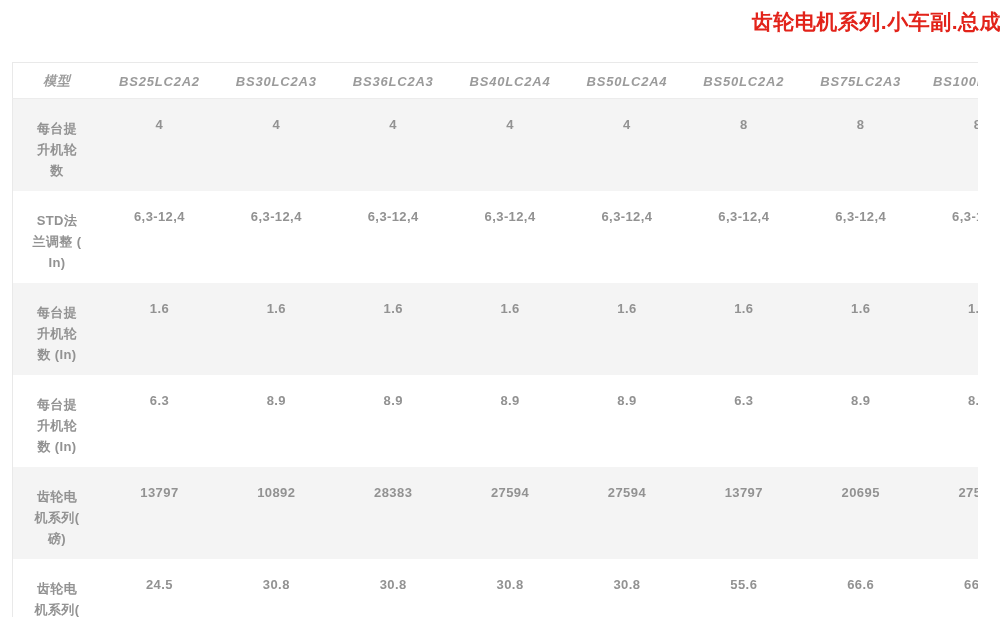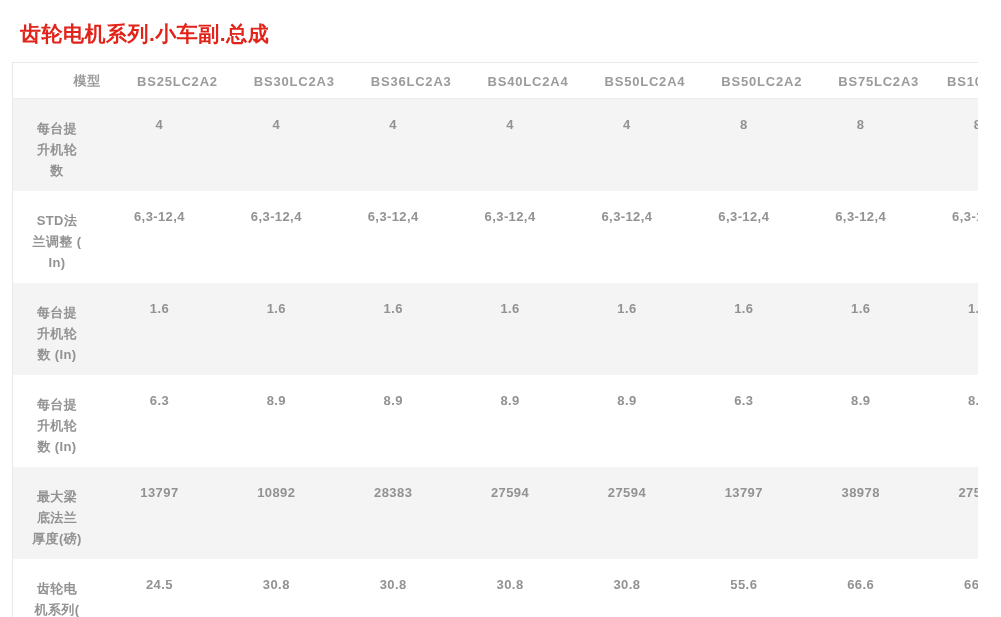--- a/index.html
+++ b/index.html
@@ -9,23 +9,24 @@
     width: 1001px;
     height: 617px;
     overflow: hidden;
     font-family: "Liberation Sans", "DejaVu Sans", sans-serif;
   }
   .page-title {
     color: #e2231a;
     font-size: 21px;
     font-weight: bold;
     letter-spacing: 0.5px;
-    margin: 12px;
+    margin: 0;
     padding: 10px 0 0 8px;
     line-height: 24px;
+    text-align: right;
   }
   .table-clip {
     position: absolute;
     left: 12px;
     top: 62px;
     width: 966px;
     height: 555px;
     overflow: hidden;
   }
   table.spec-table {
@@ -38,25 +39,26 @@
   table.spec-table th:first-child,
   table.spec-table td:first-child {
     width: 88px;
   }
   thead th {
     background: #ffffff;
     color: #9b9b9b;
     font-size: 13px;
     font-weight: bold;
     letter-spacing: 0.8px;
-    text-align: right;
+    text-align: center;
     vertical-align: middle;
     padding: 9px 0 8px 0;
     border-bottom: 1px solid #ececec;
     white-space: nowrap;
+    font-style: italic;
   }
   tbody td {
     color: #929292;
     font-size: 13px;
     font-weight: bold;
     letter-spacing: 0.4px;
     text-align: center;
     vertical-align: top;
     padding: 15px 4px 6px 4px;
     line-height: 21px;
@@ -142,29 +144,29 @@
           <td>8.9</td>
           <td>8.9</td>
           <td>8.9</td>
           <td>8.9</td>
           <td>6.3</td>
           <td>8.9</td>
           <td>8.9</td>
         </tr>
         <tr>
           <td class="label-cell">
-            <div class="label-inner">最大梁底法兰厚度(磅)</div>
+            <div class="label-inner">齿轮电机系列(磅)</div>
           </td>
           <td>13797</td>
           <td>10892</td>
           <td>28383</td>
           <td>27594</td>
           <td>27594</td>
           <td>13797</td>
-          <td>38978</td>
+          <td>20695</td>
           <td>27594</td>
         </tr>
         <tr>
           <td class="label-cell">
             <div class="label-inner">齿轮电机系列(英寸)</div>
           </td>
           <td>24.5</td>
           <td>30.8</td>
           <td>30.8</td>
           <td>30.8</td>

